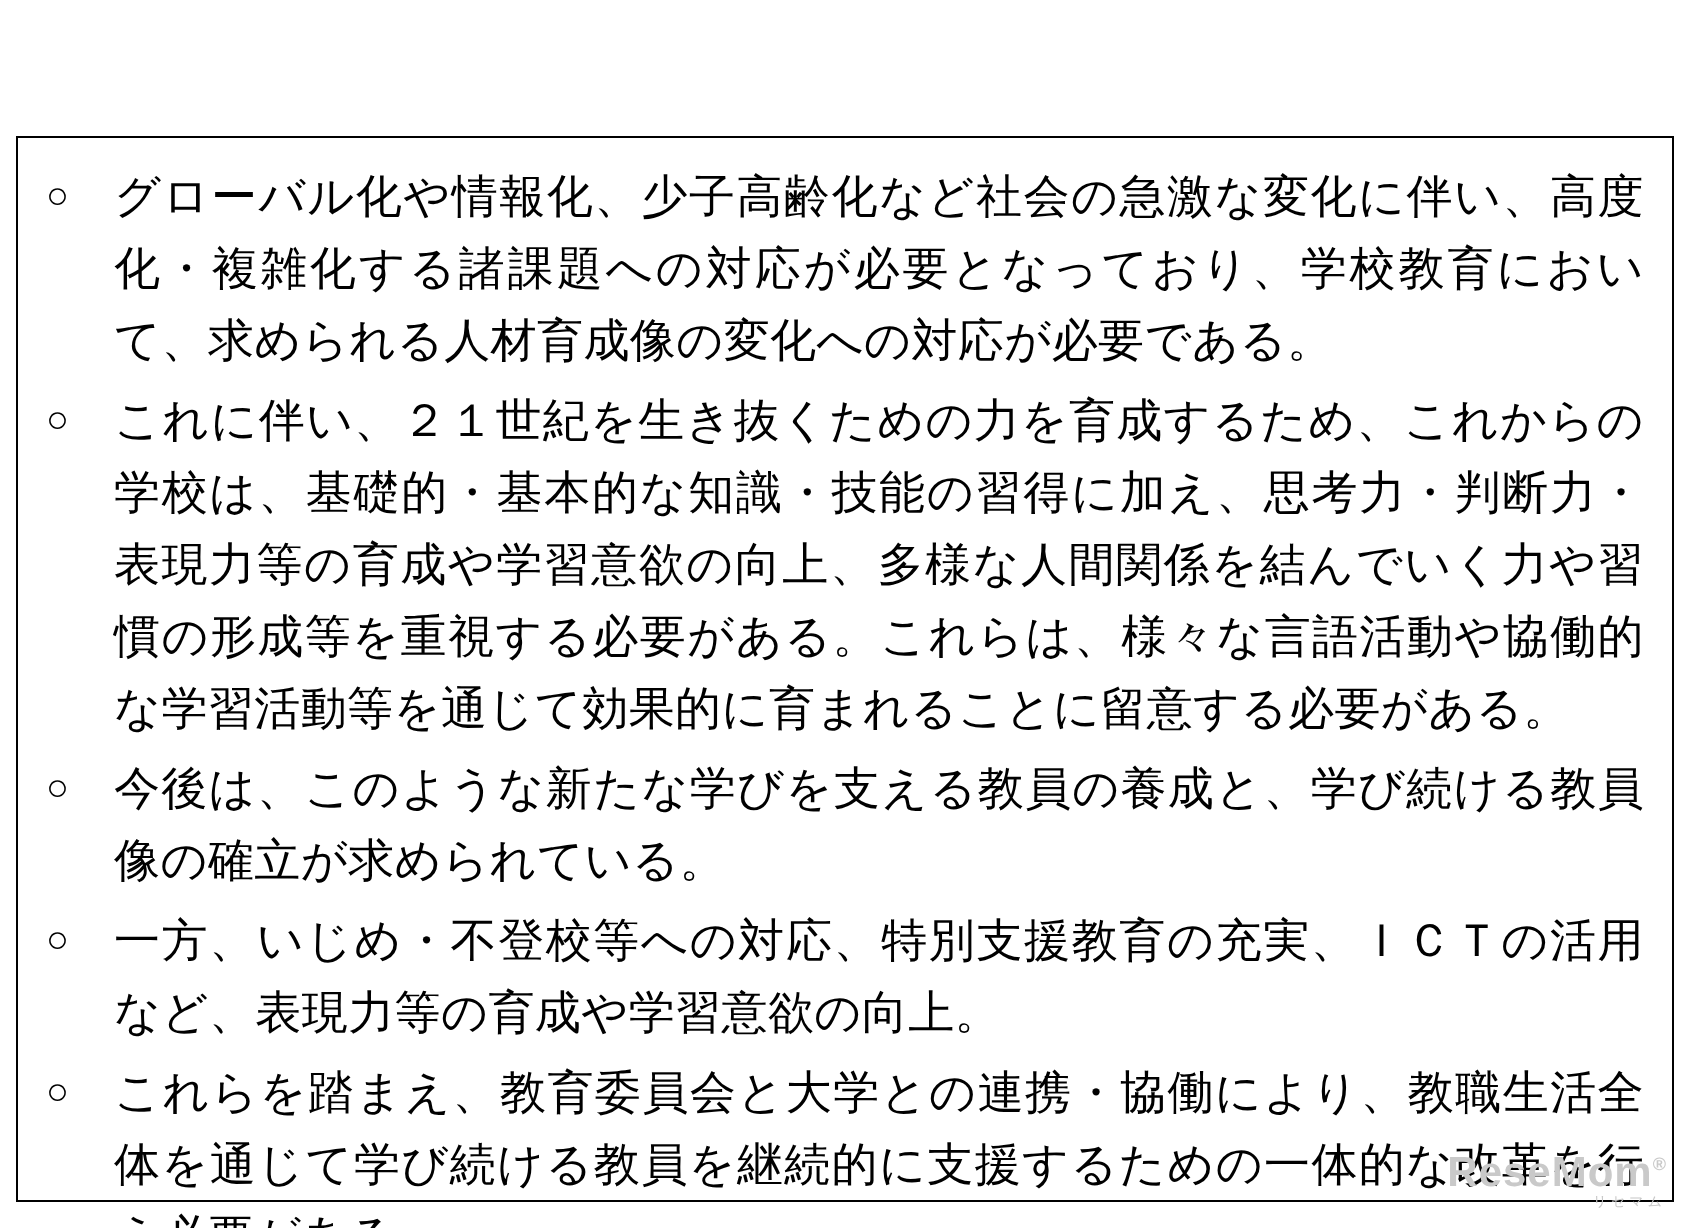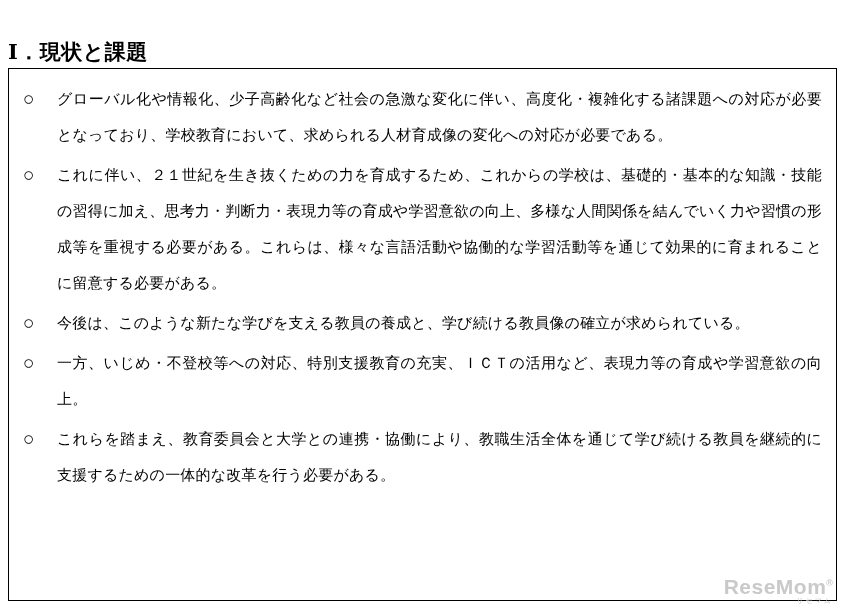--- a/index.html
+++ b/index.html
@@ -49,21 +49,21 @@
   }
   .bullet {
     flex: 0 0 auto;
     font-size: 19px;
     line-height: 36px;
     width: 34px;
     text-align: left;
   }
   .ptext {
     flex: 1 1 auto;
-    font-size: 15px;
+    font-size: 23px;
     line-height: 36px;
     text-align: justify;
     text-justify: inter-character;
     letter-spacing: 0.2px;
   }
   .watermark {
     position: absolute;
     right: 14px;
     bottom: 8px;
     font-family: "Liberation Sans", sans-serif;
@@ -85,21 +85,20 @@
     text-align: right;
     letter-spacing: 2px;
     margin-top: -3px;
   }
 </style>
 </head>
 <body>
 
 <div class="page">
 
-  <div class="section-heading">Ⅰ．現状と課題</div>
 
   <div class="content-box">
 
     <div class="para">
       <span class="bullet">○</span>
       <span class="ptext">グローバル化や情報化、少子高齢化など社会の急激な変化に伴い、高度化・複雑化する諸課題への対応が必要となっており、学校教育において、求められる人材育成像の変化への対応が必要である。</span>
     </div>
 
     <div class="para">
       <span class="bullet">○</span>

